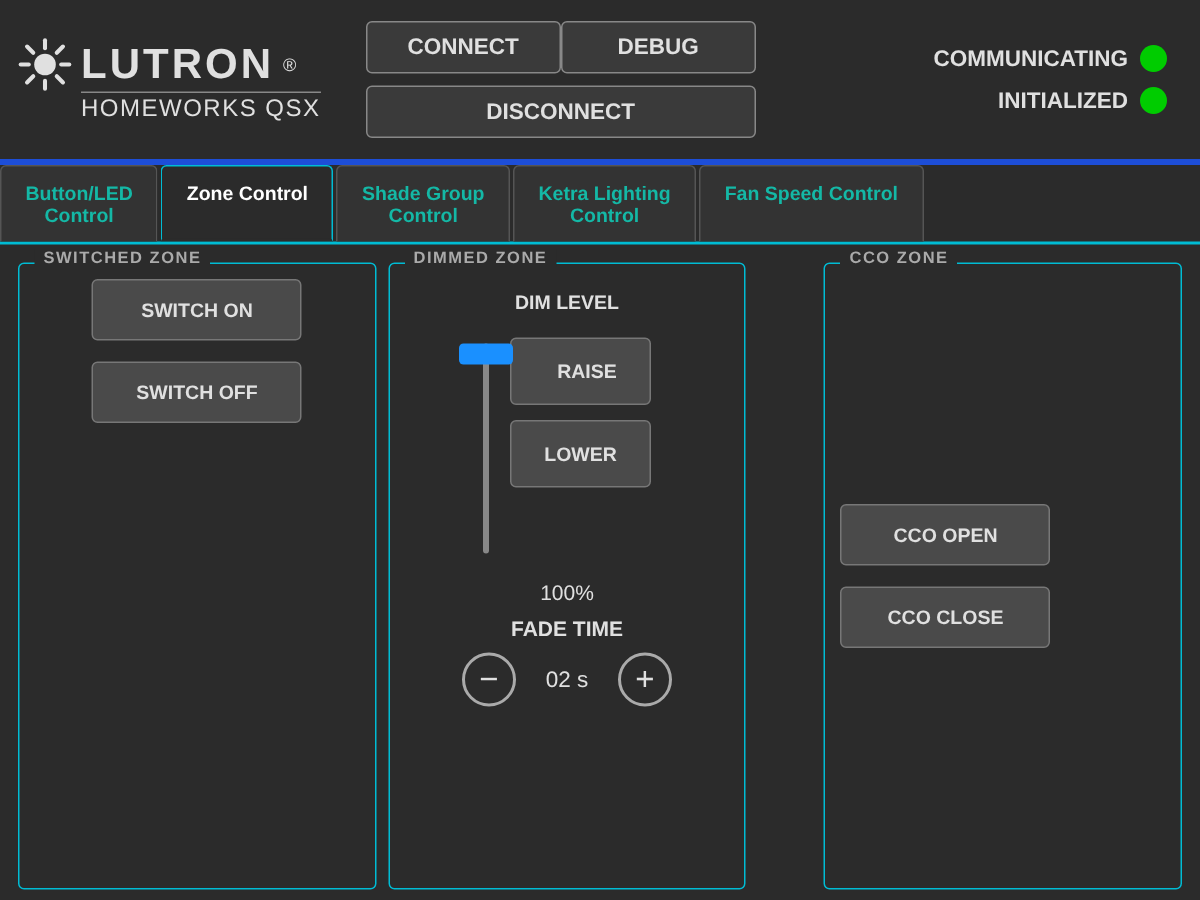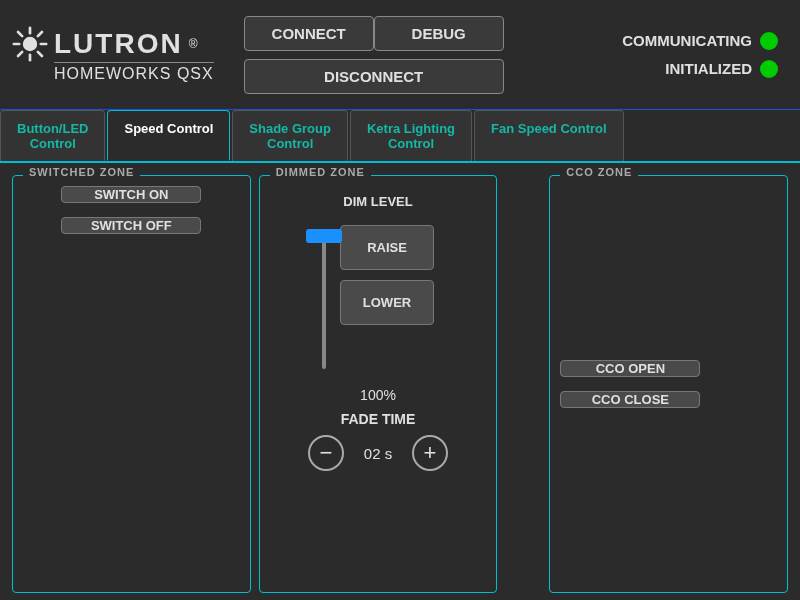--- a/index.html
+++ b/index.html
@@ -11,21 +11,21 @@
       height: 600px;
       overflow: hidden;
     }
     
     .header {
       background: #2b2b2b;
       display: flex;
       align-items: center;
       padding: 8px 12px;
       height: 110px;
-      border-bottom: 1px solid #1d4ed8;
+      border-bottom: 4px solid #1d4ed8;
     }
     .logo-section {
       display: flex;
       flex-direction: column;
       margin-right: 30px;
     }
     .logo-top {
       display: flex;
       align-items: center;
       gap: 6px;
@@ -153,21 +153,21 @@
     .switched-zone {
       justify-content: flex-start;
       align-items: center;
       gap: 14px;
     }
     .zone-btn {
       background: #4a4a4a;
       color: #e0e0e0;
       border: 1.5px solid #777;
       border-radius: 4px;
-      padding: 0 20px;
+      padding: 12px 20px;
       font-size: 13px;
       font-weight: bold;
       cursor: pointer;
       width: 140px;
       text-align: center;
     }
     
     .dimmed-zone {
       align-items: center;
     }
@@ -221,21 +221,21 @@
     .raise-lower-btn {
       background: #4a4a4a;
       color: #e0e0e0;
       border: 1.5px solid #777;
       border-radius: 4px;
       padding: 14px 22px;
       font-size: 13px;
       font-weight: bold;
       cursor: pointer;
       min-width: 90px;
-      text-align: center;
+      text-align: right;
     }
     .dim-percentage {
       font-size: 14px;
       color: #e0e0e0;
       margin-bottom: 8px;
     }
     .fade-time-label {
       font-size: 14px;
       font-weight: bold;
       color: #e0e0e0;
@@ -313,21 +313,21 @@
     </div>
     <div class="status-row">
       <span class="status-label">INITIALIZED</span>
       <span class="status-dot"></span>
     </div>
   </div>
 </div>
 
 <div class="tabs">
   <div class="tab">Button/LED<br>Control</div>
-  <div class="tab active">Speed Control</div>
+  <div class="tab active">Zone Control</div>
   <div class="tab">Shade Group<br>Control</div>
   <div class="tab">Ketra Lighting<br>Control</div>
   <div class="tab">Fan Speed Control</div>
 </div>
 
 <div class="main-content">
 
   <div class="zone-panel switched-zone">
     <span class="zone-title">SWITCHED ZONE</span>
     <button class="zone-btn">SWITCH ON</button>

